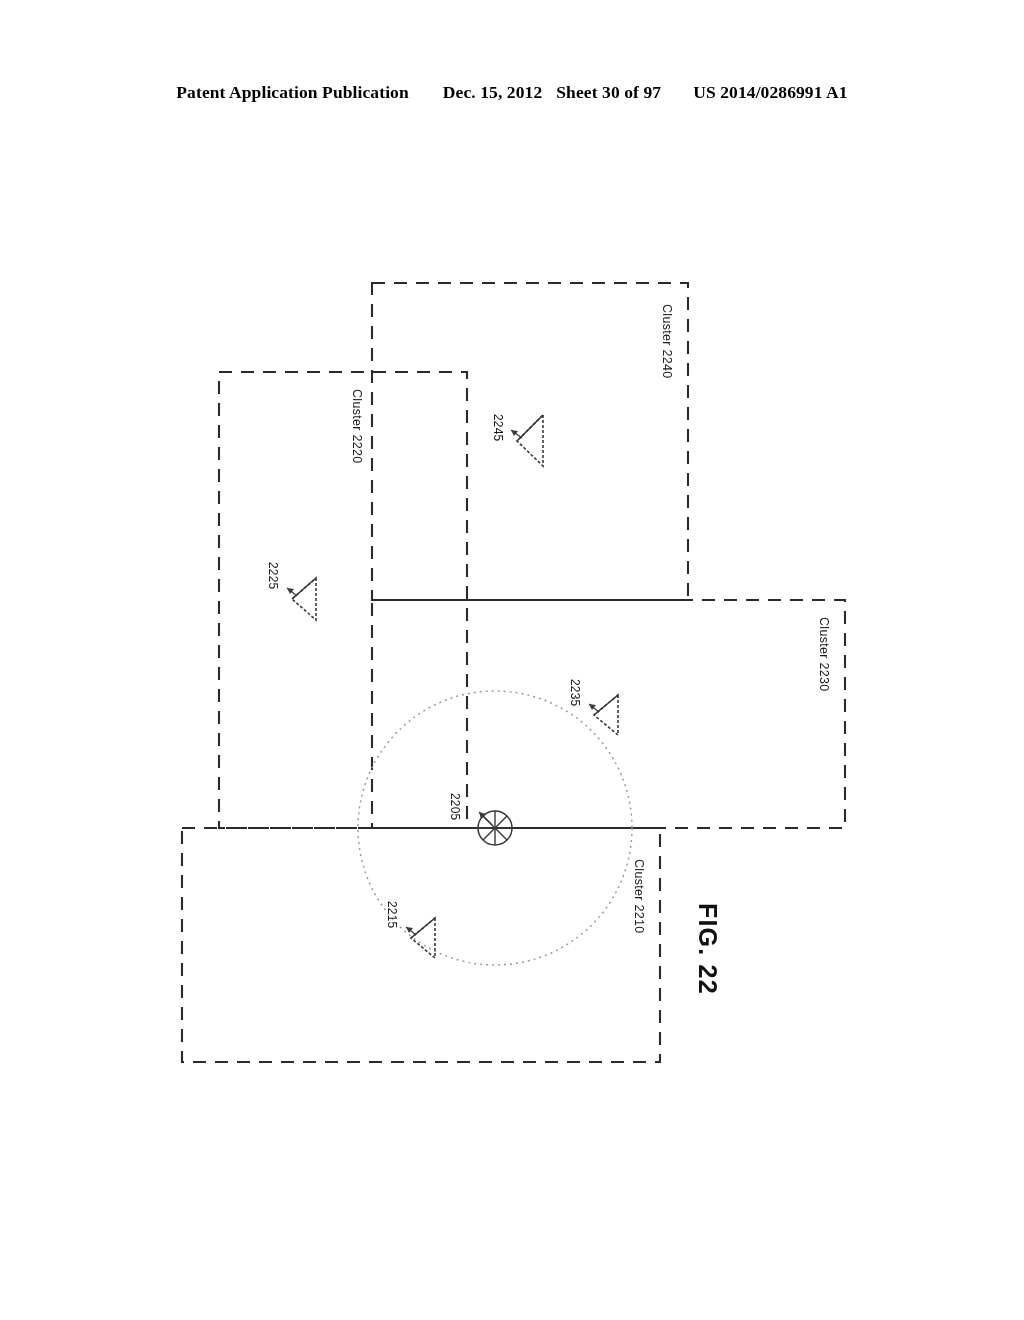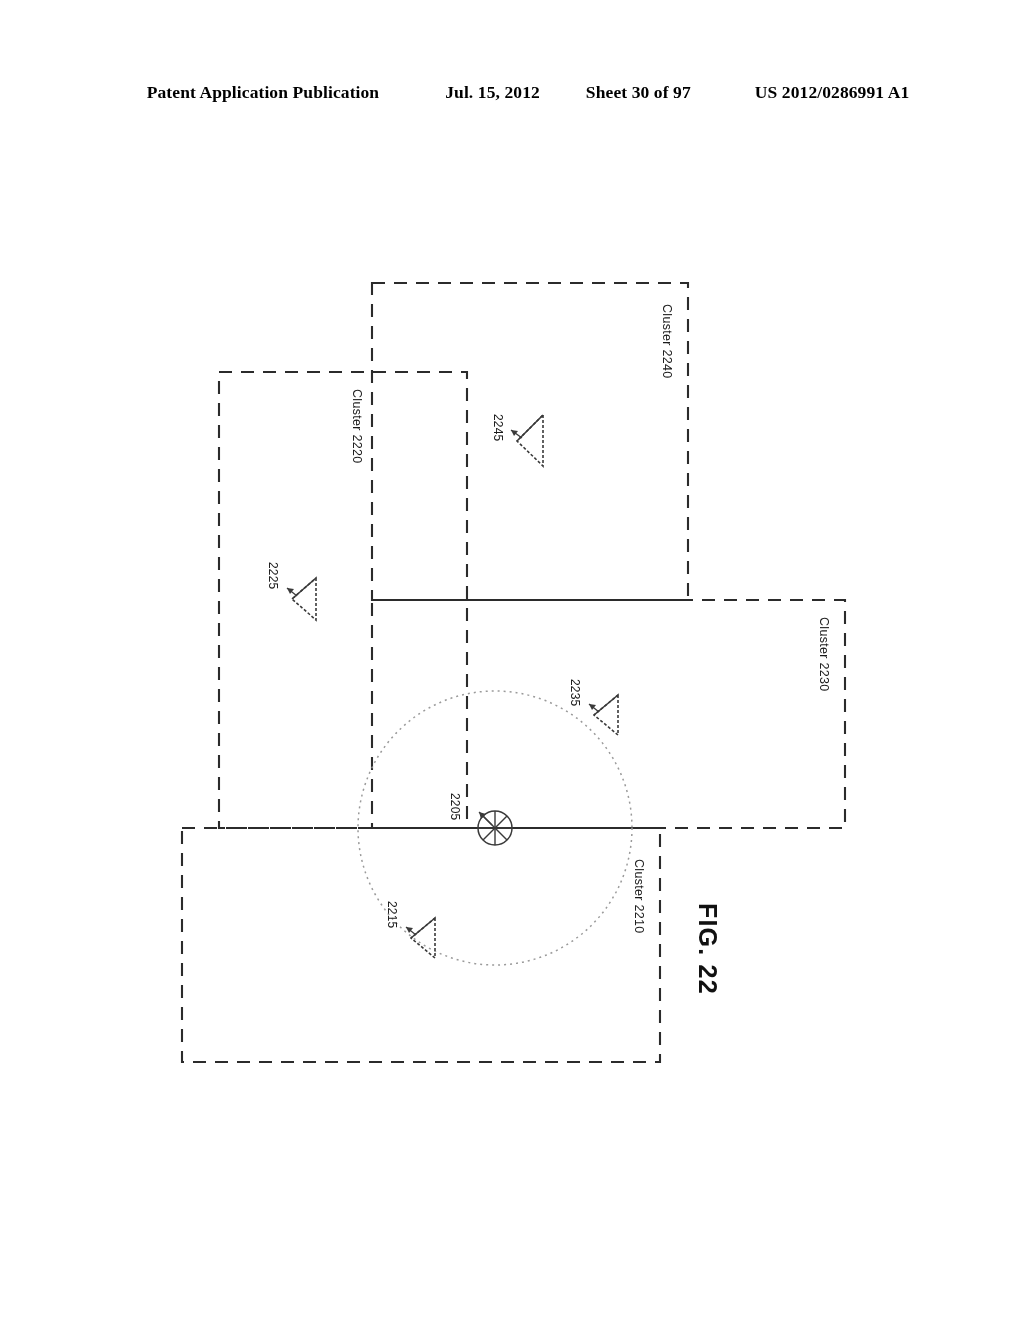--- a/index.html
+++ b/index.html
@@ -25,21 +25,21 @@
     width: 1024px;
     display: flex;
     justify-content: center;
     align-items: baseline;
     font-family: "Liberation Serif", serif;
     font-weight: bold;
     font-size: 17.5px;
     letter-spacing: 0.1px;
     white-space: nowrap;
   }
-  .page-header .seg { display: inline-block; margin-left: 32px; }
+  .page-header .seg { display: inline-block; }
   .gap-lg { width: 34px; display: inline-block; }
   .gap-md { width: 14px; display: inline-block; }
   .gap-xl { width: 32px; display: inline-block; }
 
   
   .figure-canvas {
     position: absolute;
     left: 0;
     top: 0;
     width: 1024px;
@@ -73,25 +73,25 @@
     letter-spacing: 1.2px;
     color: #111;
   }
 </style>
 </head>
 <body>
 
 <div class="page-header">
   <span class="seg">Patent Application Publication</span>
   <span class="gap-lg"></span>
-  <span class="seg">Jul. 15, 2012</span>
+  <span class="seg">Dec. 15, 2012</span>
   <span class="gap-md"></span>
   <span class="seg">Sheet 30 of 97</span>
   <span class="gap-xl"></span>
-  <span class="seg">US 2012/0286991 A1</span>
+  <span class="seg">US 2014/0286991 A1</span>
 </div>
 
 <div class="figure-canvas">
   <svg width="1024" height="1320" viewBox="0 0 1024 1320" xmlns="http://www.w3.org/2000/svg">
 
     <rect x="372" y="283" width="316" height="317" fill="none" stroke="#2b2b2b" stroke-width="2.1" stroke-dasharray="13 9"></rect>
 
     <rect x="219" y="372" width="248" height="456" fill="none" stroke="#2b2b2b" stroke-width="2.1" stroke-dasharray="13 9"></rect>
 
     <rect x="372" y="600" width="473" height="228" fill="none" stroke="#2b2b2b" stroke-width="2.1" stroke-dasharray="13 9"></rect>

